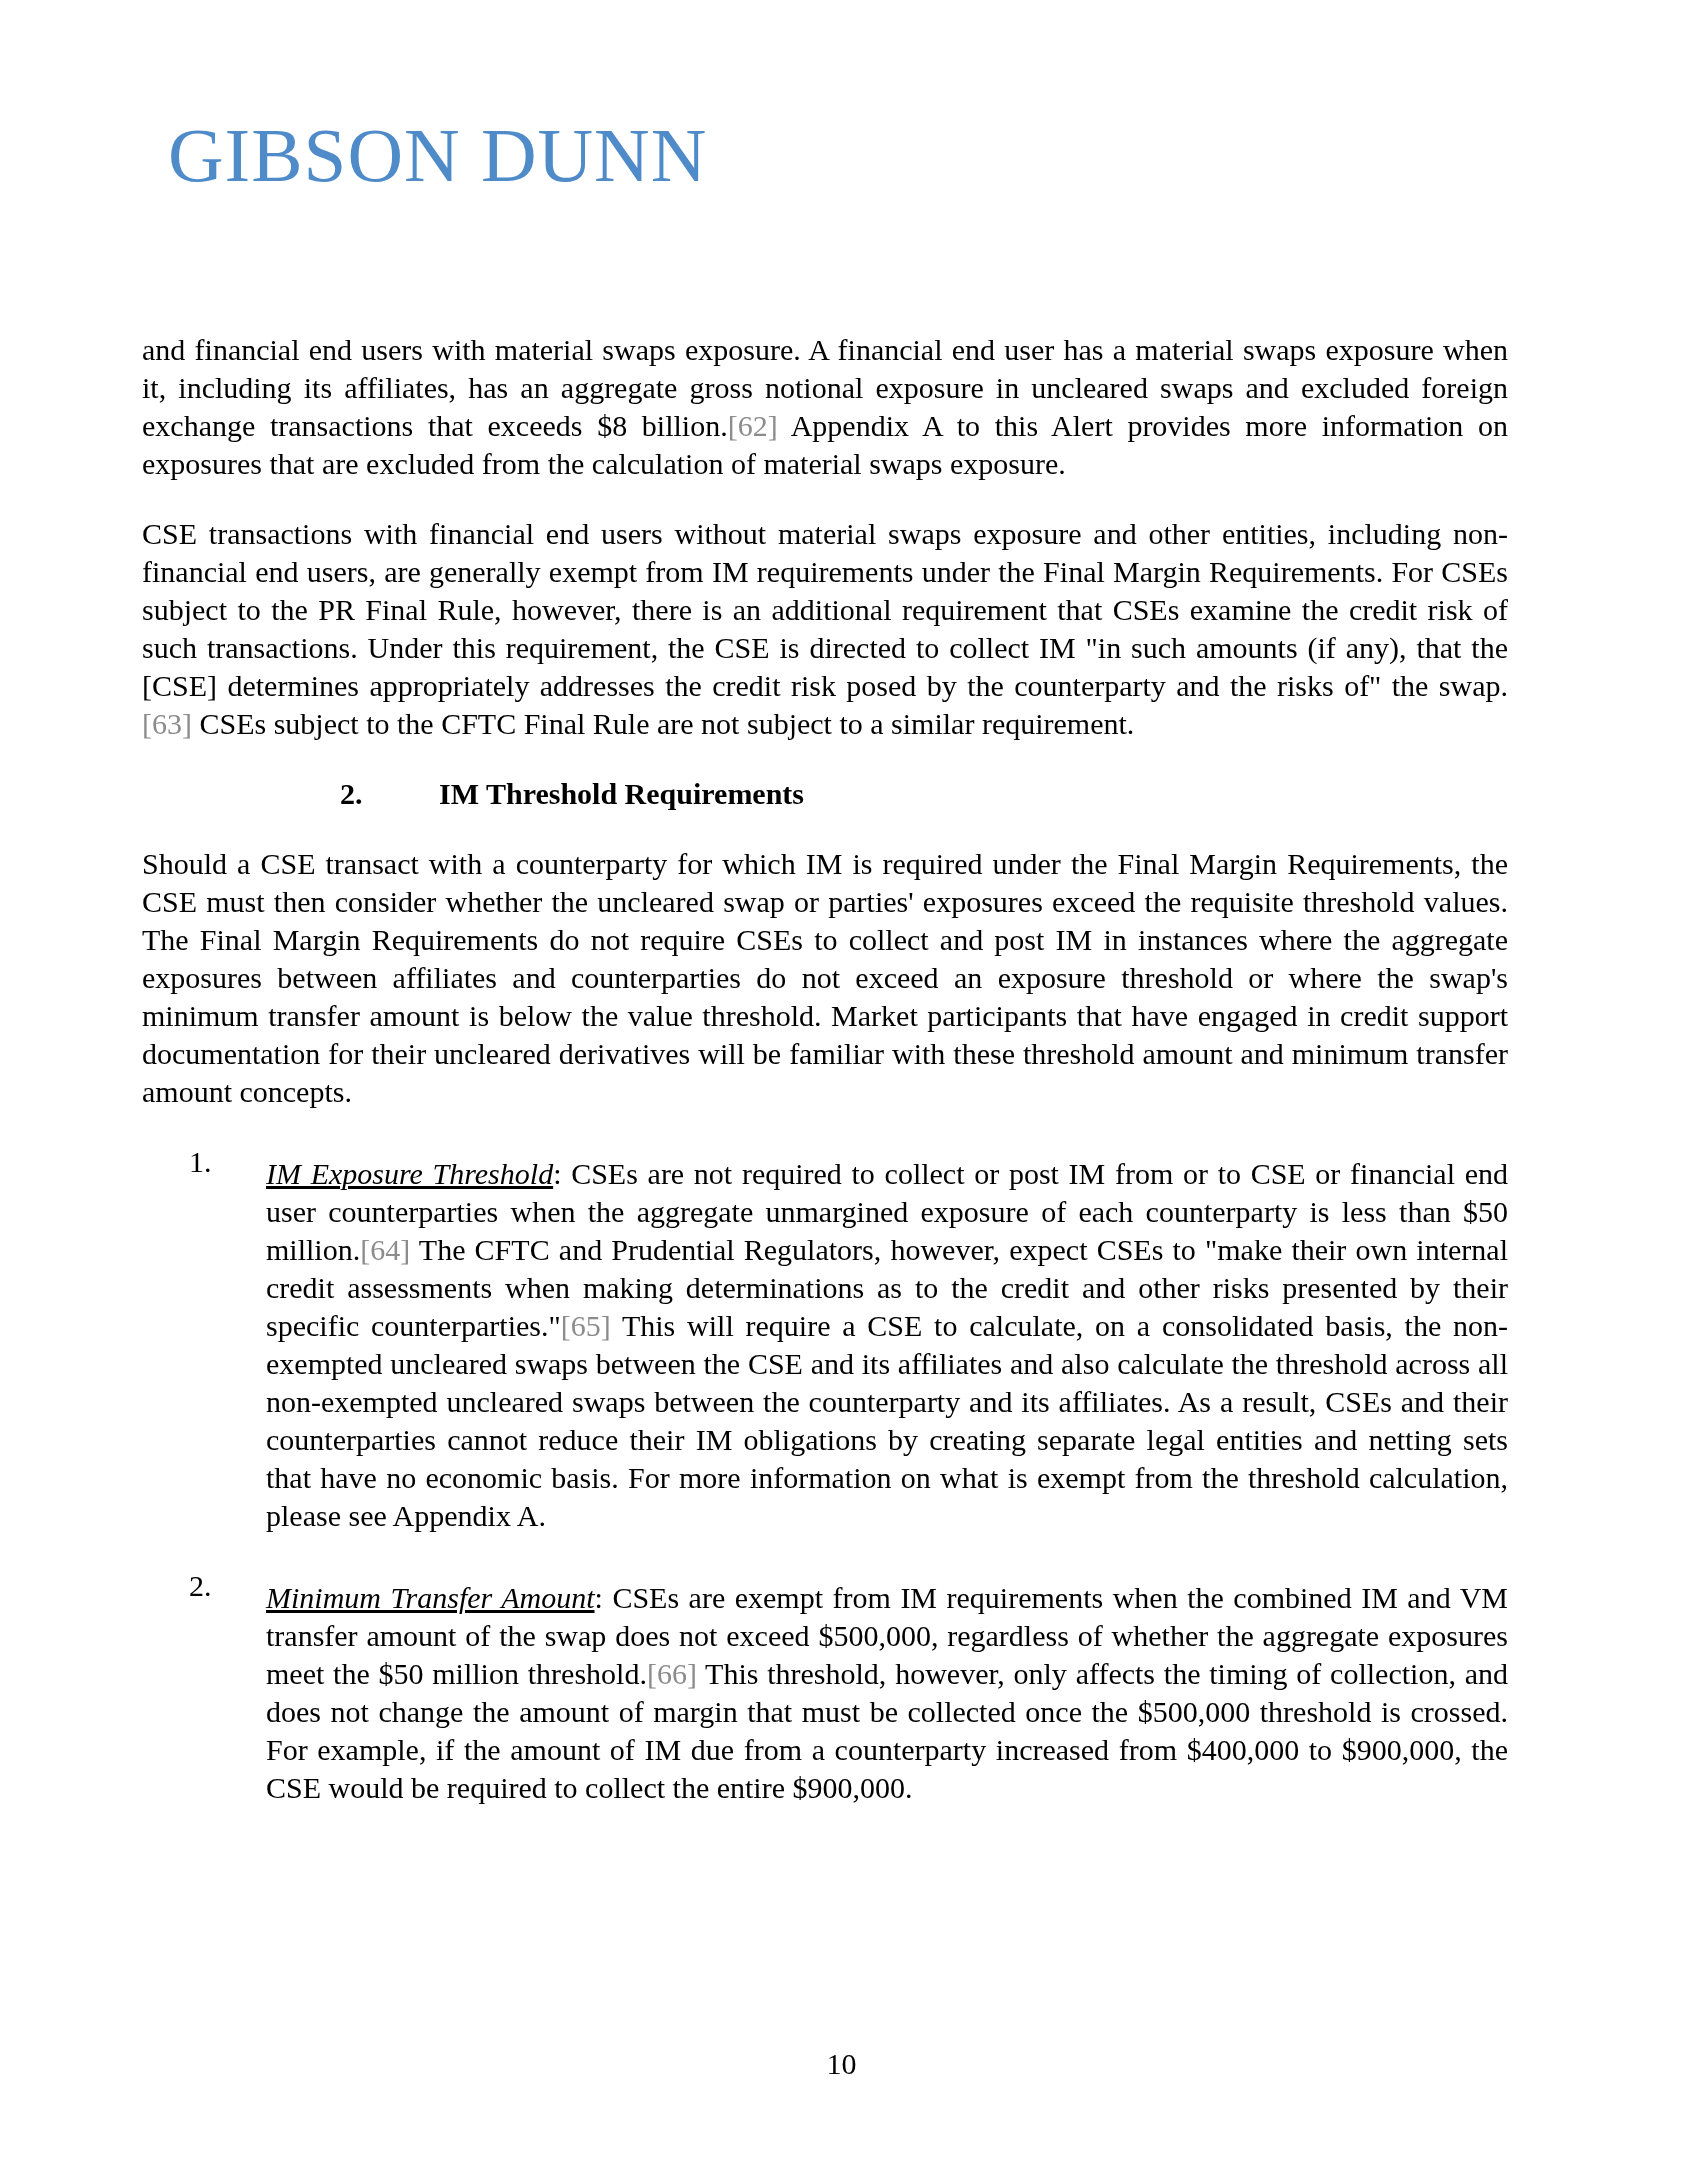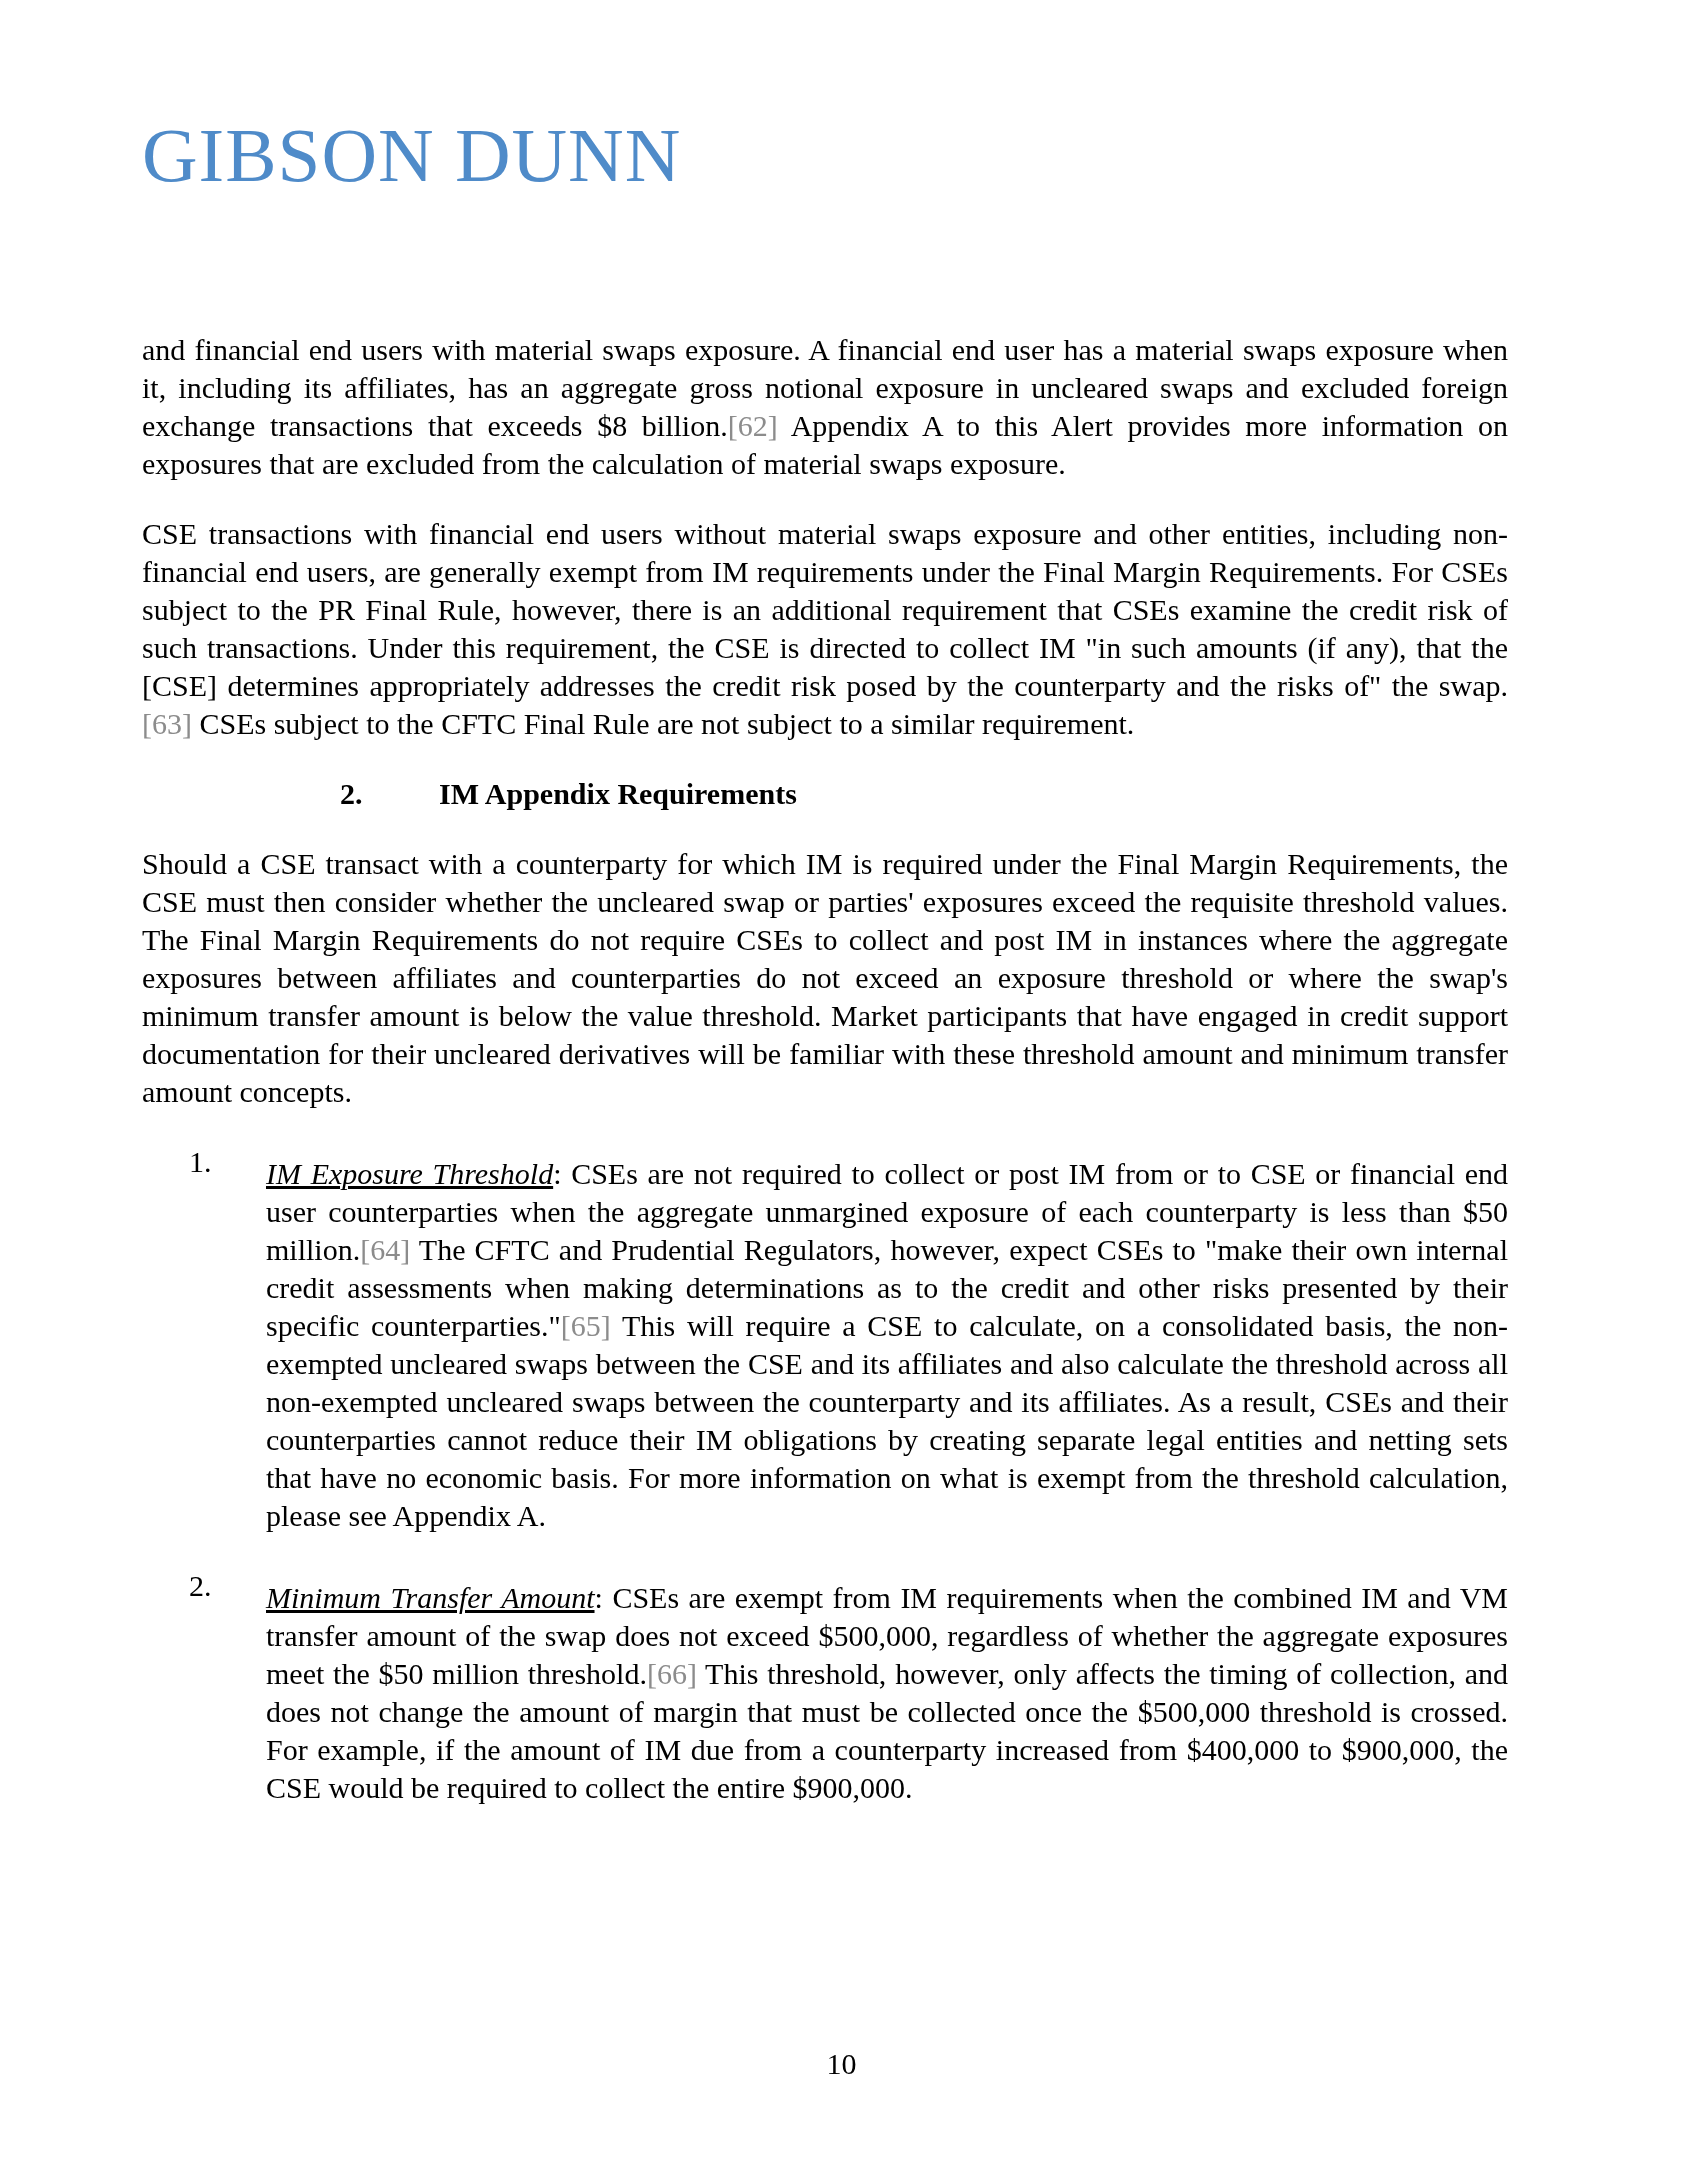--- a/index.html
+++ b/index.html
@@ -10,21 +10,21 @@
     body {
       width: 1683px;
       height: 2178px;
       position: relative;
       overflow: hidden;
       font-family: "Liberation Serif", "DejaVu Serif", serif;
       color: #000000;
     }
     .logo {
       position: absolute;
-      left: 142px;
+      left: 168px;
       top: 117px;
       font-family: "Liberation Serif", "DejaVu Serif", serif;
       font-size: 77px;
       line-height: 1;
       letter-spacing: 1px;
       color: #4f8bc9;
       white-space: nowrap;
     }
     .content {
       position: absolute;
@@ -87,21 +87,21 @@
 <div class="logo">GIBSON DUNN</div>
 
 <div class="content">
 
   <p class="para"><span>and financial end users with material swaps exposure.  A financial end user has a material swaps exposure when it, including its affiliates, has an aggregate gross notional exposure in uncleared swaps and excluded foreign exchange transactions that exceeds $8 billion.</span><span class="fn">[62]</span><span>  Appendix A to this Alert provides more information on exposures that are excluded from the calculation of material swaps exposure.</span></p>
 
   <p class="para"><span>CSE transactions with financial end users without material swaps exposure and other entities, including non-financial end users, are generally exempt from IM requirements under the Final Margin Requirements.  For CSEs subject to the PR Final Rule, however, there is an additional requirement that CSEs examine the credit risk of such transactions.  Under this requirement, the CSE is directed to collect IM "in such amounts (if any), that the [CSE] determines appropriately addresses the credit risk posed by the counterparty and the risks of" the swap.</span><span class="fn">[63]</span><span>  CSEs subject to the CFTC Final Rule are not subject to a similar requirement.</span></p>
 
   <div class="heading">
     <span class="num">2.</span>
-    <span>IM Appendix Requirements</span>
+    <span>IM Threshold Requirements</span>
   </div>
 
   <p class="para"><span>Should a CSE transact with a counterparty for which IM is required under the Final Margin Requirements, the CSE must then consider whether the uncleared swap or parties' exposures exceed the requisite threshold values.  The Final Margin Requirements do not require CSEs to collect and post IM in instances where the aggregate exposures between affiliates and counterparties do not exceed an exposure threshold or where the swap's minimum transfer amount is below the value threshold.  Market participants that have engaged in credit support documentation for their uncleared derivatives will be familiar with these threshold amount and minimum transfer amount concepts.</span></p>
 
   <div class="list-item">
     <span class="num">1.</span>
     <div class="body"><span class="term">IM Exposure Threshold</span><span>:</span><span>  CSEs are not required to collect or post IM from or to CSE or financial end user counterparties when the aggregate unmargined exposure of each counterparty is less than $50 million.</span><span class="fn">[64]</span><span>  The CFTC and Prudential Regulators, however, expect CSEs to "make their own internal credit assessments when making determinations as to the credit and other risks presented by their specific counterparties."</span><span class="fn">[65]</span><span>  This will require a CSE to calculate, on a consolidated basis, the non-exempted uncleared swaps between the CSE and its affiliates and also calculate the threshold across all non-exempted uncleared swaps between the counterparty and its affiliates.  As a result, CSEs and their counterparties cannot reduce their IM obligations by creating separate legal entities and netting sets that have no economic basis.  For more information on what is exempt from the threshold calculation, please see Appendix A.</span></div>
   </div>
 
   <div class="list-item">

